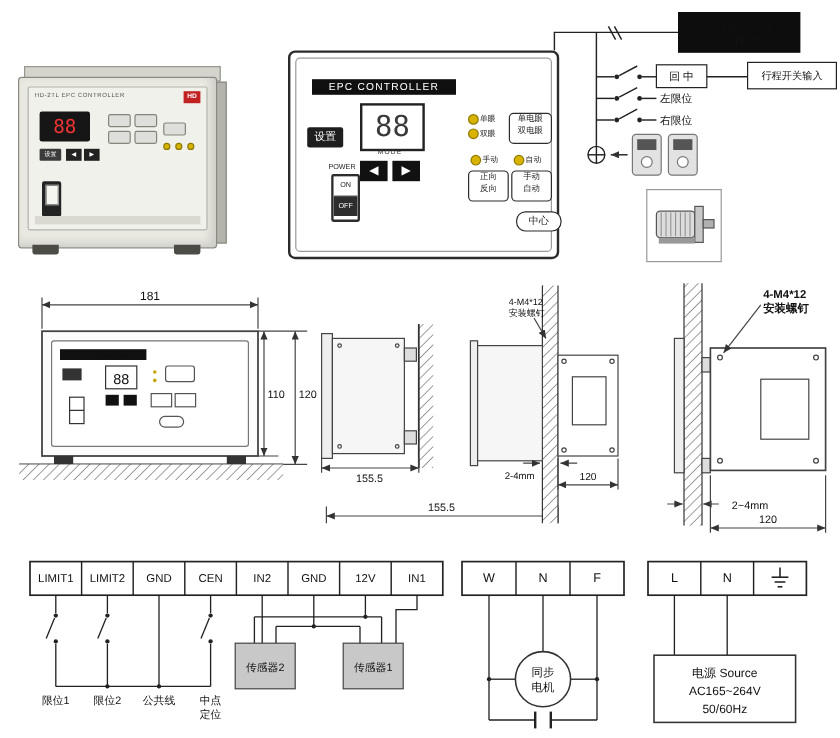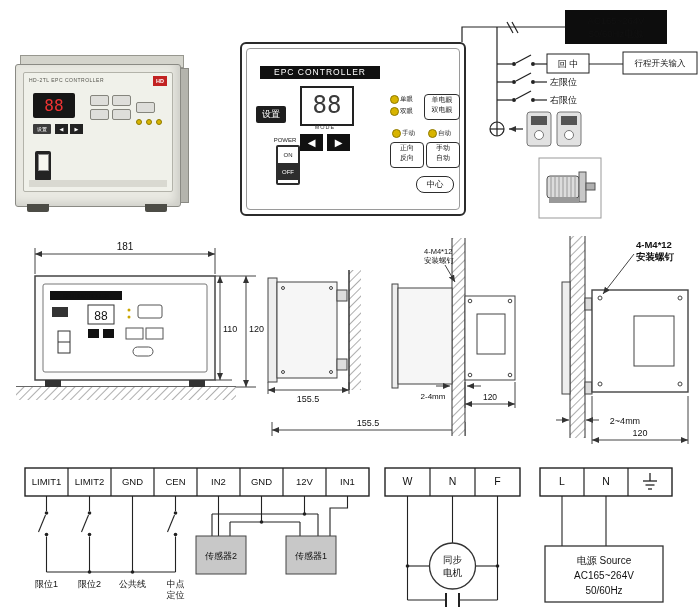--- a/index.html
+++ b/index.html
@@ -33,21 +33,21 @@
   .panel-mode{position:absolute;left:58px;top:80px;width:50px;font-size:5.5px;color:#333;text-align:center;letter-spacing:1px;}
   .panel-arr{position:absolute;top:90px;width:23px;height:17px;background:#111;color:#fff;font-size:10px;text-align:center;line-height:17px;}
   .panel-powlab{position:absolute;left:26px;top:93px;width:34px;font-size:6px;text-align:center;color:#222;}
   .panel-switch{position:absolute;left:34px;top:101px;width:20px;height:36px;border:2px solid #2d2d2d;border-radius:2px;overflow:hidden;}
   .panel-switch .on{height:16px;background:#fff;color:#222;font-size:6px;text-align:center;line-height:16px;border-bottom:1px solid #2d2d2d;}
   .panel-switch .off{height:16px;background:#2d2d2d;color:#fff;font-size:6px;text-align:center;line-height:16px;}
   .led{position:absolute;width:7px;height:7px;border-radius:50%;background:#d8b400;border:1px solid #8e7900;}
   .ledlab{position:absolute;font-size:6.5px;color:#222;white-space:nowrap;}
   .pbtn2{position:absolute;border:1.5px solid #2d2d2d;border-radius:4px;background:#fff;text-align:center;color:#222;}
   .pbtn2 div{font-size:7px;line-height:10px;}
-  .panel-center{position:absolute;left:174px;top:132px;width:36px;height:15px;border:1.5px solid #2d2d2d;border-radius:8px;font-size:8.5px;text-align:center;line-height:15px;color:#222;background:#fff;}
+  .panel-center{position:absolute;left:188px;top:132px;width:36px;height:15px;border:1.5px solid #2d2d2d;border-radius:8px;font-size:8.5px;text-align:center;line-height:15px;color:#222;background:#fff;}
 </style>
 </head>
 <body>
 
 <div id="page">
 
   <svg width="0" height="0" style="position:absolute">
     <defs>
       <marker id="ar" markerWidth="9" markerHeight="8" refX="7" refY="3" orient="auto" markerUnits="userSpaceOnUse">
         <path d="M0,0 L7,3 L0,6 Z" fill="#333"></path>

